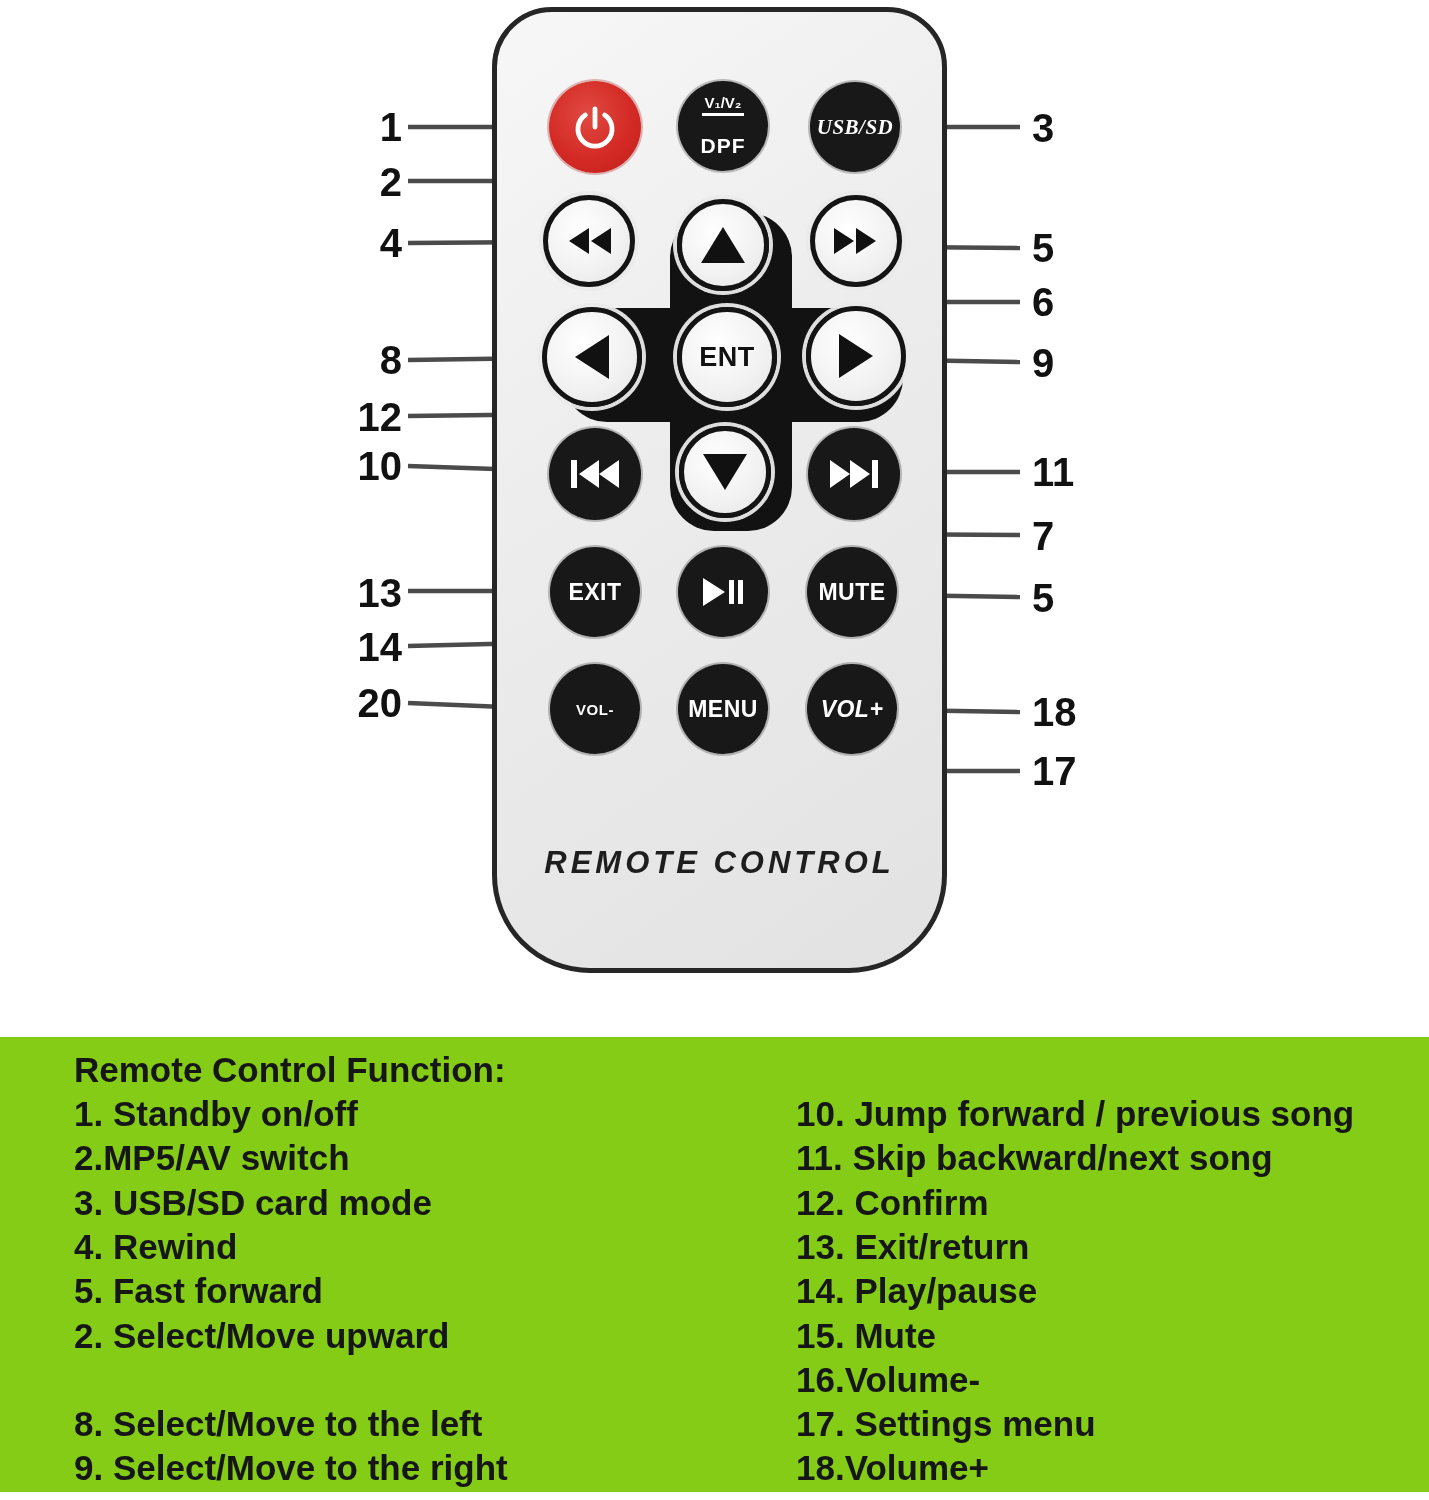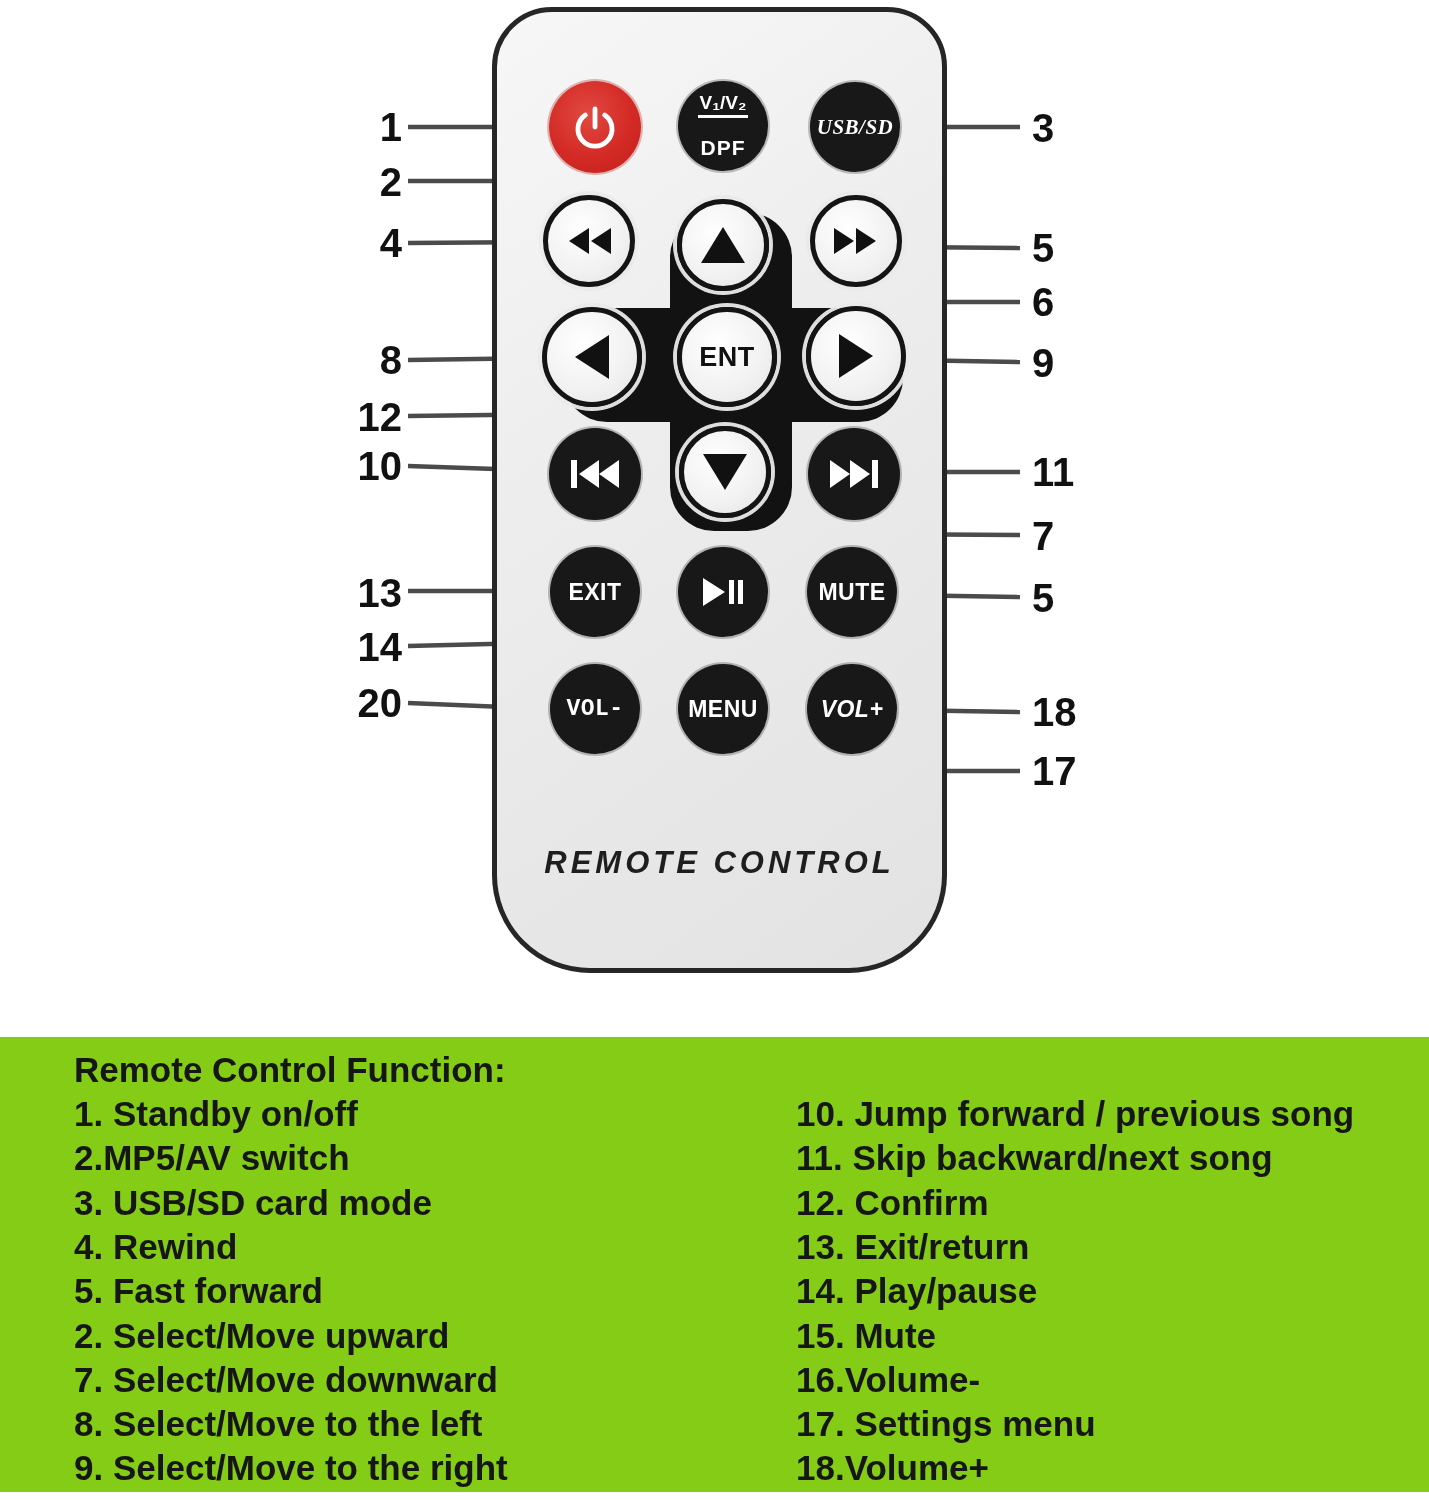--- a/index.html
+++ b/index.html
@@ -32,21 +32,21 @@
     position:absolute;border-radius:50%;display:flex;align-items:center;justify-content:center;
     box-sizing:border-box;text-align:center;
   }
   .btn.white{
     background:radial-gradient(circle at 40% 35%,#ffffff 0%,#f1f1f1 60%,#e4e4e4 100%);
     border:5px solid #141414;box-shadow:0 0 0 4px rgba(234,234,234,.95);
   }
   .btn.black{background:#181818;color:#ffffff;box-shadow:0 0 0 2px rgba(20,20,20,.25);}
   .btn.red{background:radial-gradient(circle at 42% 36%,#e04a42 0%,#d42a25 55%,#bf1f1c 100%);box-shadow:0 0 0 2px rgba(170,30,25,.3);}
   .btn-label{font-weight:700;letter-spacing:.5px;line-height:1;}
-  .src-line1{font-weight:700;font-size:19px;line-height:1.05;border-bottom:3px solid #fff;padding:0 2px 3px;}
+  .src-line1{font-weight:700;font-size:15px;line-height:1.05;border-bottom:3px solid #fff;padding:0 2px 3px;}
   .src-line2{font-weight:700;font-size:21px;line-height:1.05;padding-top:19px;letter-spacing:1px;}
   .brand{
     position:absolute;left:492px;top:845px;width:455px;text-align:center;
     font-size:31px;font-weight:700;font-style:italic;letter-spacing:4px;color:#1e1e1e;
   }
   
   .legend{
     position:absolute;left:0;top:1037px;width:1429px;height:455px;background:#84cc16;
     color:#161616;
   }
@@ -180,42 +180,41 @@
       <polygon points="0,0 22,14 0,28" fill="#fff"></polygon>
       <rect x="26" y="2" width="5" height="24" fill="#fff"></rect>
         <rect x="35" y="2" width="5" height="24" fill="#fff"></rect>
     </svg>
   </div>
   <div class="btn black" style="left:807px;top:547px;width:90px;height:90px;">
     <span class="btn-label" style="font-size:23px;">MUTE</span>
   </div>
 
   <div class="btn black" style="left:550px;top:664px;width:90px;height:90px;">
-    <span class="btn-label" style="font-size:23px;font-family:Liberation Mono, monospace;">VOL-</span>
+    <span class="btn-label" style="font-size:15px;">VOL-</span>
   </div>
   <div class="btn black" style="left:678px;top:664px;width:90px;height:90px;">
     <span class="btn-label" style="font-size:23px;">MENU</span>
   </div>
   <div class="btn black" style="left:807px;top:664px;width:90px;height:90px;font-style:italic;">
     <span class="btn-label" style="font-size:23px;">VOL+</span>
   </div>
 
   <div class="brand">REMOTE CONTROL</div>
 </div>
 
 <div class="legend">
   <div class="legend-line" style="left:74px;top:1048px;margin-top:-1037px;">Remote Control Function:</div>
 
   <div class="legend-line" style="left:74px;top:55px;">1. Standby on/off</div>
   <div class="legend-line" style="left:74px;top:99.3px;">2.MP5/AV switch</div>
   <div class="legend-line" style="left:74px;top:143.6px;">3. USB/SD card mode</div>
   <div class="legend-line" style="left:74px;top:187.9px;">4. Rewind</div>
   <div class="legend-line" style="left:74px;top:232.2px;">5. Fast forward</div>
   <div class="legend-line" style="left:74px;top:276.5px;">2. Select/Move upward</div>
-  <div class="legend-line" style="left:74px;top:320.8px;">7. Select/Move downward</div>
   <div class="legend-line" style="left:74px;top:365.1px;">8. Select/Move to the left</div>
   <div class="legend-line" style="left:74px;top:409.4px;">9. Select/Move to the right</div>
 
   <div class="legend-line" style="left:796px;top:55px;">10. Jump forward / previous song</div>
   <div class="legend-line" style="left:796px;top:99.3px;">11. Skip backward/next song</div>
   <div class="legend-line" style="left:796px;top:143.6px;">12. Confirm</div>
   <div class="legend-line" style="left:796px;top:187.9px;">13. Exit/return</div>
   <div class="legend-line" style="left:796px;top:232.2px;">14. Play/pause</div>
   <div class="legend-line" style="left:796px;top:276.5px;">15. Mute</div>
   <div class="legend-line" style="left:796px;top:320.8px;">16.Volume-</div>

